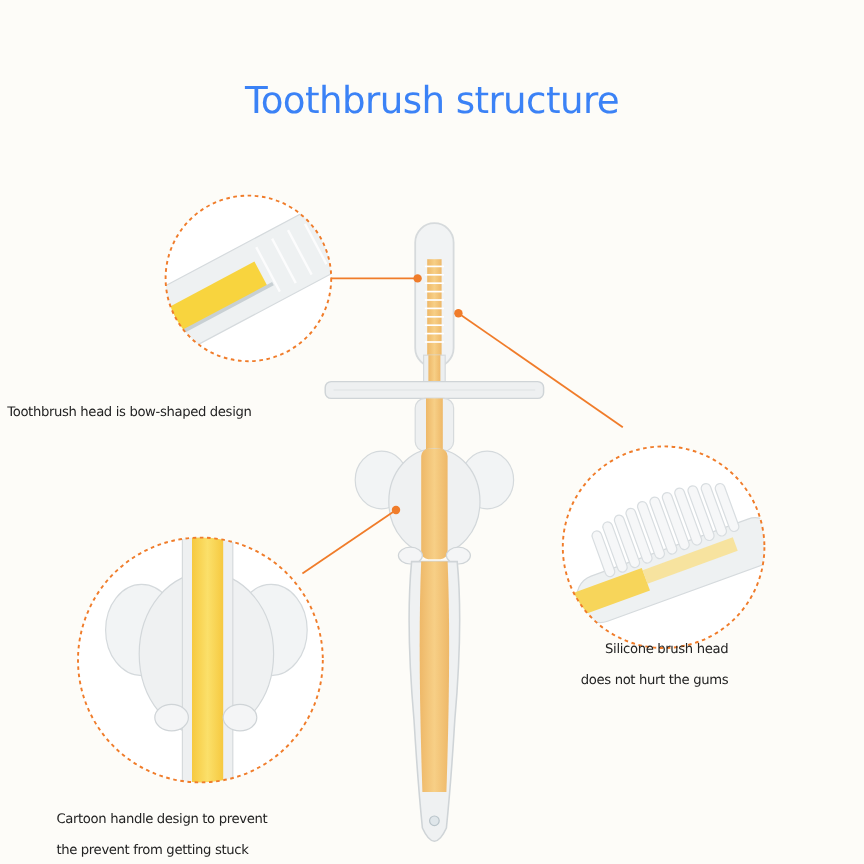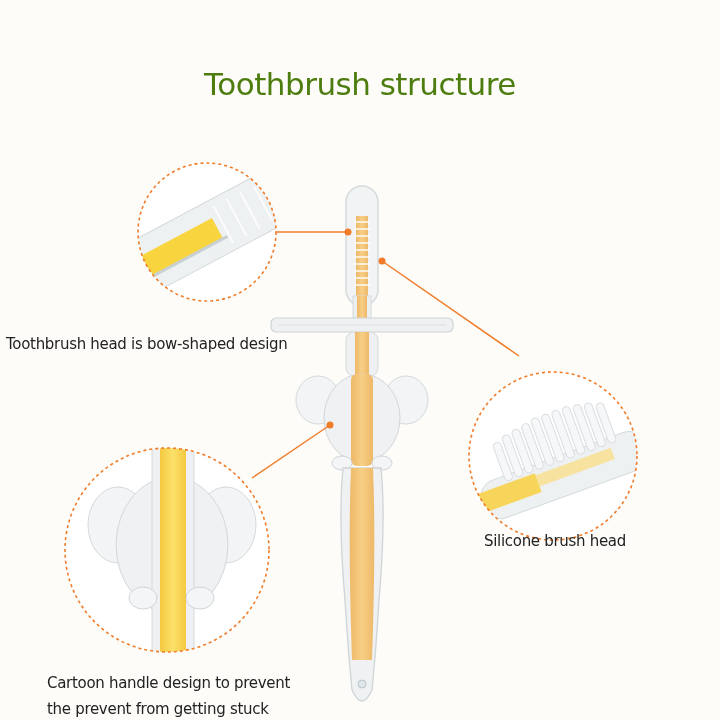--- a/index.html
+++ b/index.html
@@ -4,25 +4,25 @@
 <style>
   html, body { margin: 0; padding: 0; }
   body {
     width: 720px; height: 720px; overflow: hidden;
     background: #fdfcf8;
     font-family: "DejaVu Sans", sans-serif;
     position: relative;
   }
   .title {
     position: absolute; left: 0; top: 66px; width: 720px;
-    text-align: center; font-size: 31px; color: #4d7c0f;
+    text-align: center; font-size: 31px; color: #3b82f6;
     letter-spacing: -0.5px;
   }
   .label {
-    position: absolute; color: #222; font-size: 15px; line-height: 26px;
+    position: absolute; color: #222; font-size: 11px; line-height: 26px;
     letter-spacing: -0.3px; white-space: nowrap;
   }
   .label div { white-space: nowrap; }
   svg.art { position: absolute; left: 0; top: 0; }
 </style>
 </head>
 <body>
 
 <div class="title">Toothbrush structure</div>
 
@@ -152,18 +152,19 @@
     <circle cx="167" cy="550" r="102" fill="none" stroke="#f07c2a" stroke-width="1.6" stroke-dasharray="3 3"></circle>
   </g>
 </svg>
 
 <div class="label" style="left:6px; top:331px;">
   <div>Toothbrush head is bow-shaped design</div>
 </div>
 
 <div class="label" style="left:484px; top:528px;text-align:right;">
   <div>Silicone brush head</div>
+  <div>does not hurt the gums</div>
 </div>
 
 <div class="label" style="left:47px; top:645px;margin-top:25px;">
   <div>Cartoon handle design to prevent</div>
   <div>the prevent from getting stuck</div>
 </div>
 
 </body></html>

